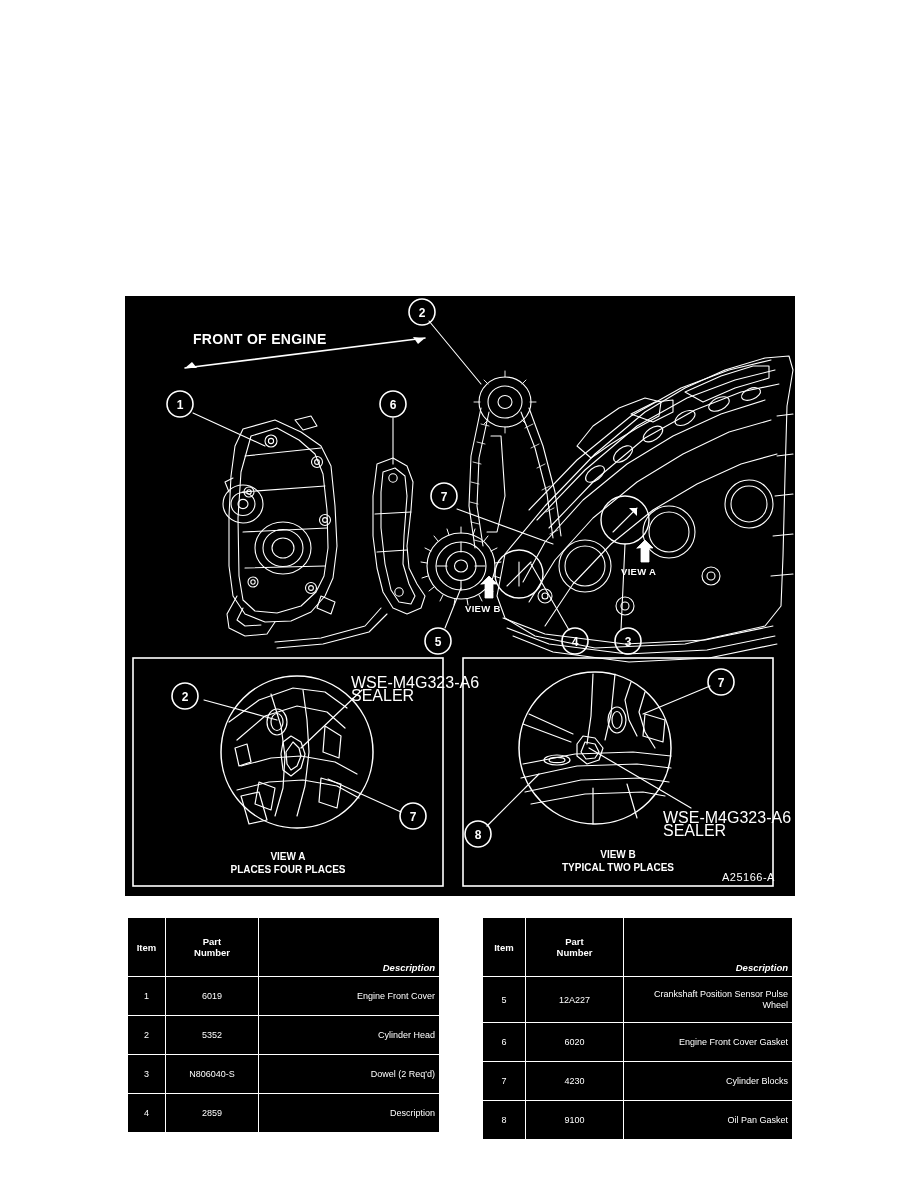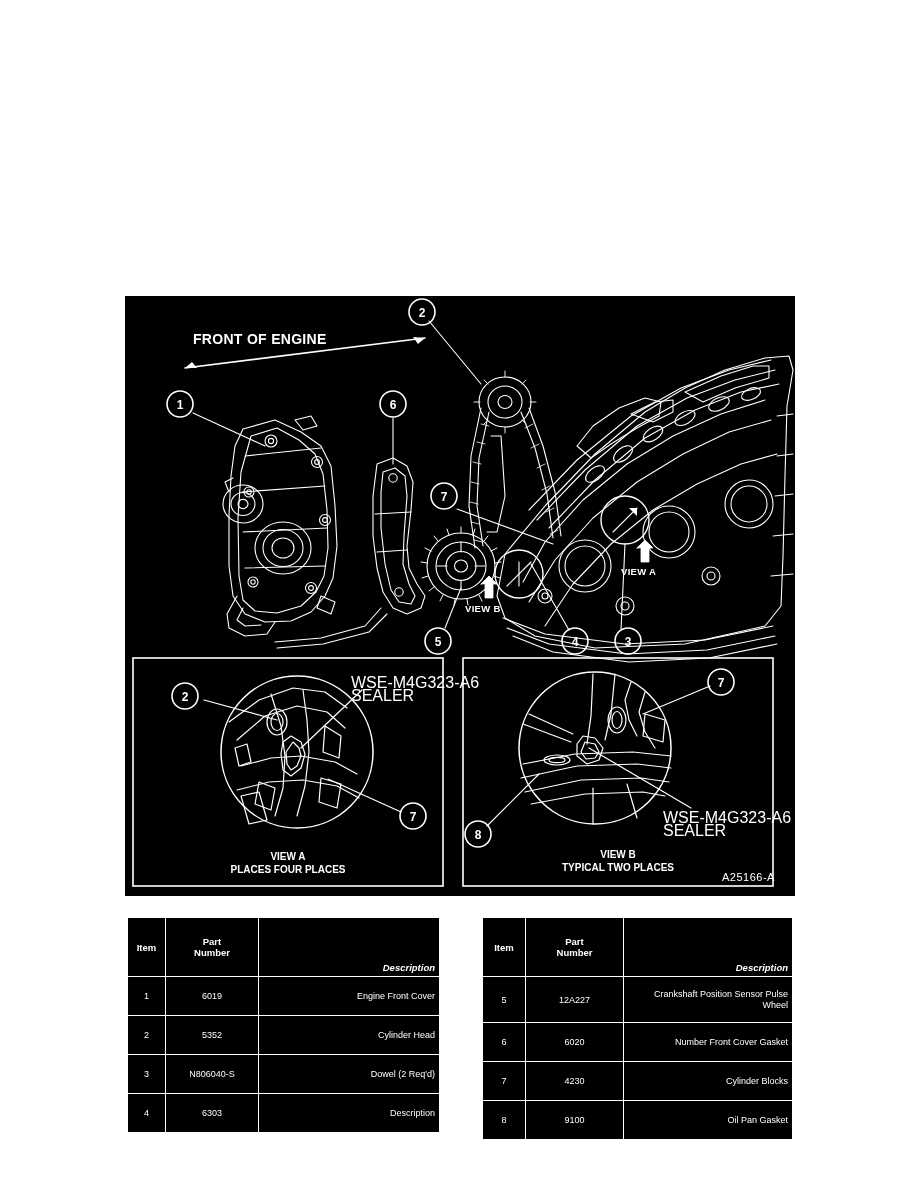--- a/index.html
+++ b/index.html
@@ -493,21 +493,21 @@
       <td class="col-part">5352</td>
       <td class="col-desc">Cylinder Head</td>
     </tr>
     <tr>
       <td class="col-item">3</td>
       <td class="col-part">N806040-S</td>
       <td class="col-desc">Dowel (2 Req'd)</td>
     </tr>
     <tr>
       <td class="col-item">4</td>
-      <td class="col-part">6303</td>
+      <td class="col-part">2859</td>
       <td class="col-desc">Description</td>
     </tr>
   </tbody>
 </table>
 
 <table class="parts-table" id="table-right">
   <colgroup>
       <col class="c1">
       <col class="c2">
       <col class="c3">
@@ -524,21 +524,21 @@
   </thead>
   <tbody>
     <tr>
       <td class="col-item">5</td>
       <td class="col-part">12A227</td>
       <td class="col-desc">Crankshaft Position Sensor Pulse Wheel</td>
     </tr>
     <tr>
       <td class="col-item">6</td>
       <td class="col-part">6020</td>
-      <td class="col-desc">Number Front Cover Gasket</td>
+      <td class="col-desc">Engine Front Cover Gasket</td>
     </tr>
     <tr>
       <td class="col-item">7</td>
       <td class="col-part">4230</td>
       <td class="col-desc">Cylinder Blocks</td>
     </tr>
     <tr>
       <td class="col-item">8</td>
       <td class="col-part">9100</td>
       <td class="col-desc">Oil Pan Gasket</td>

